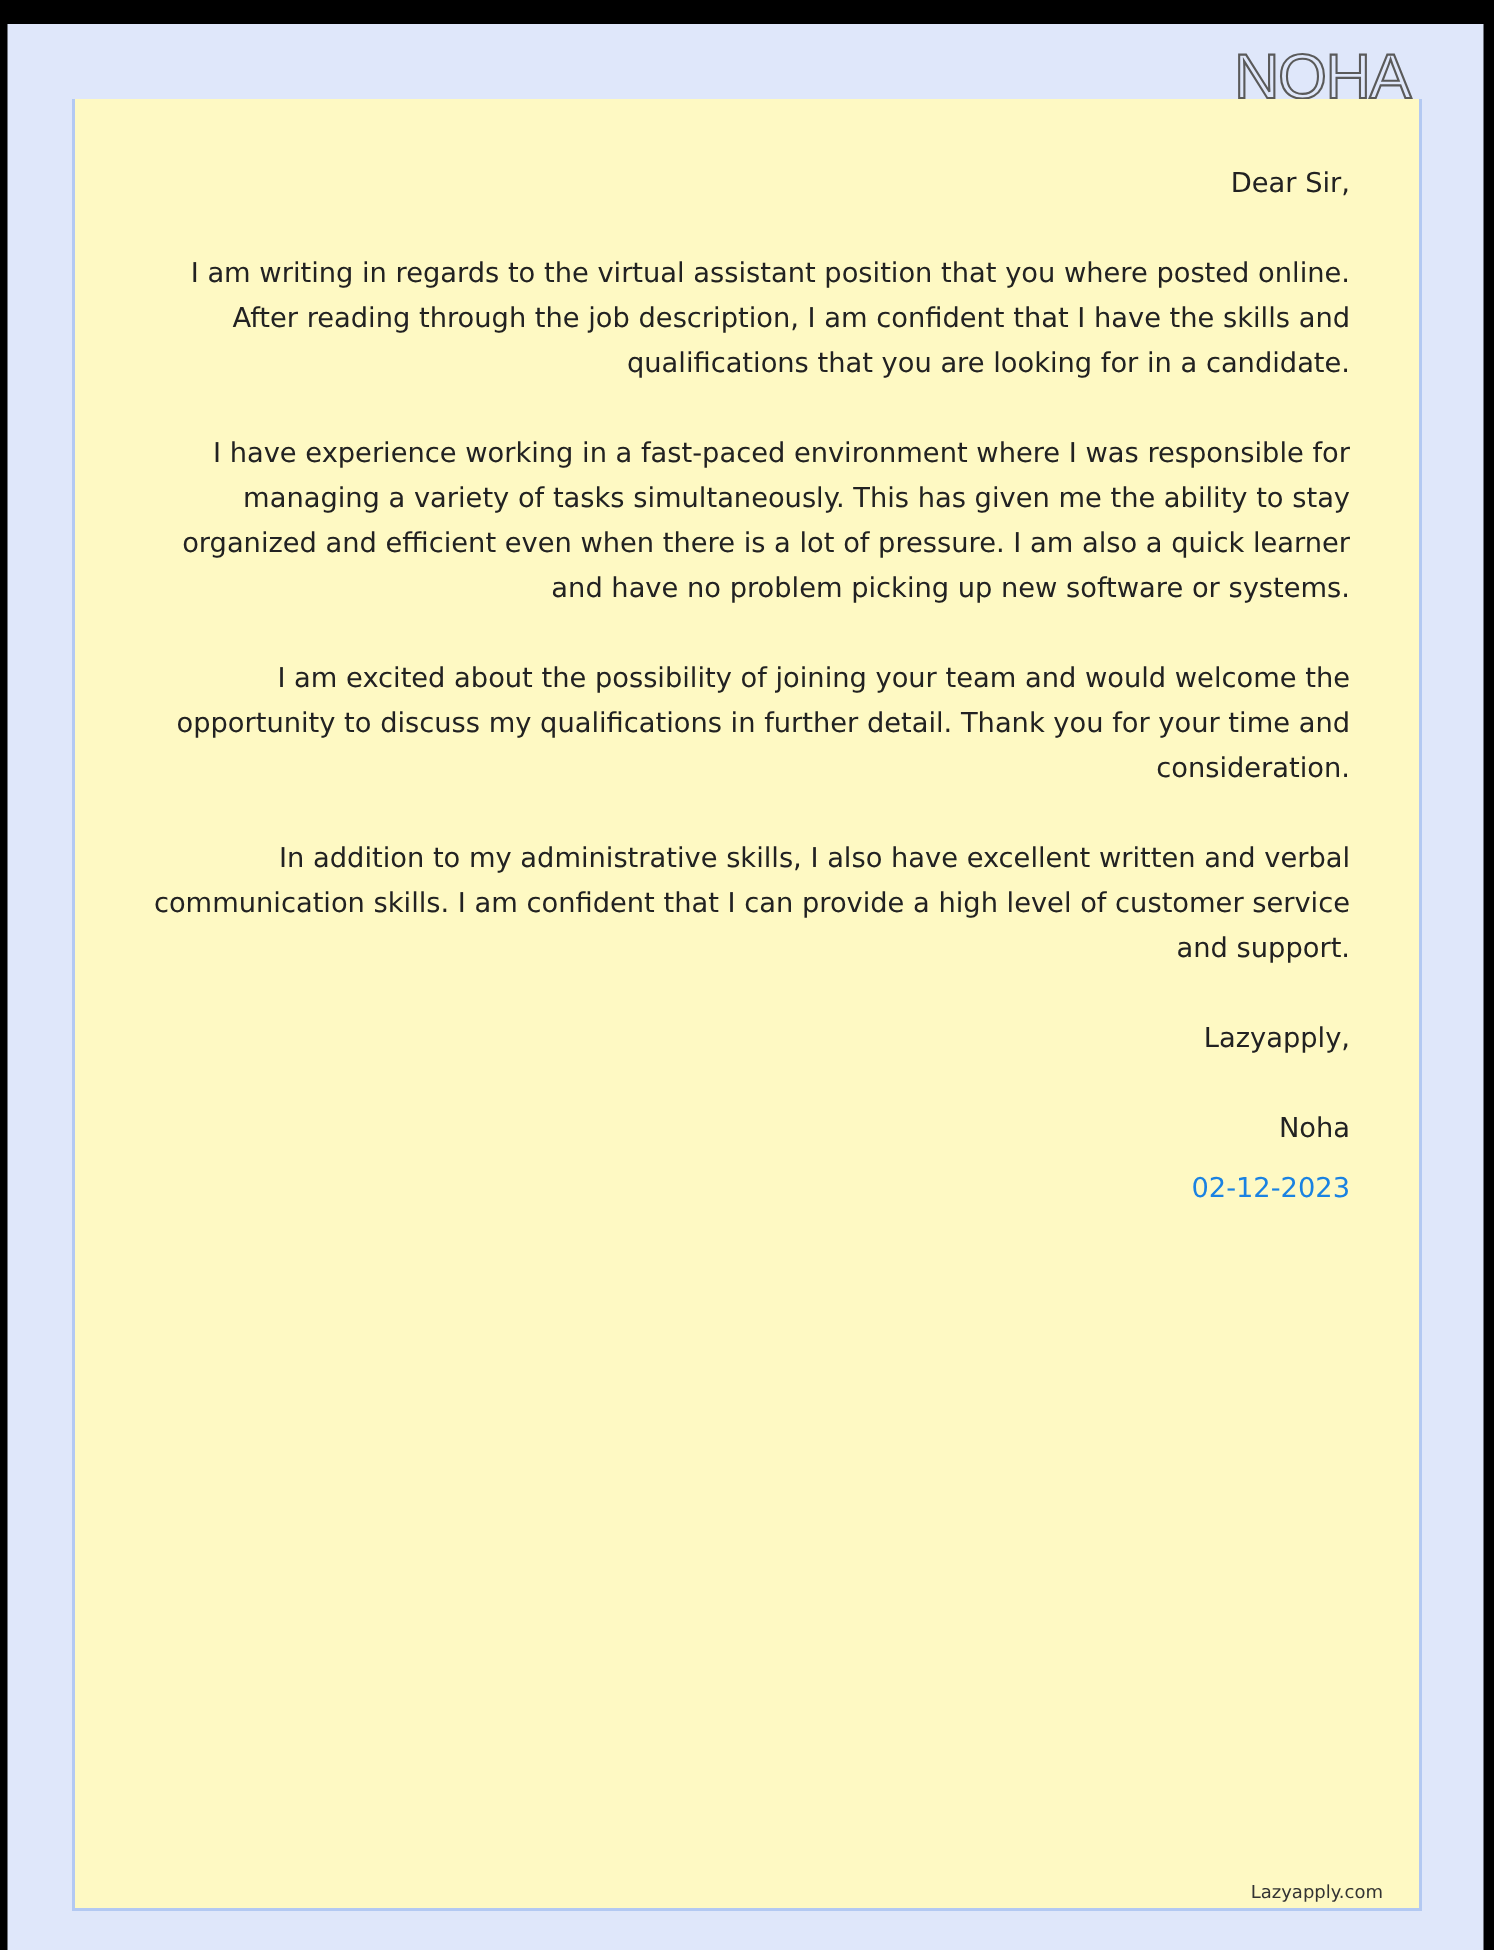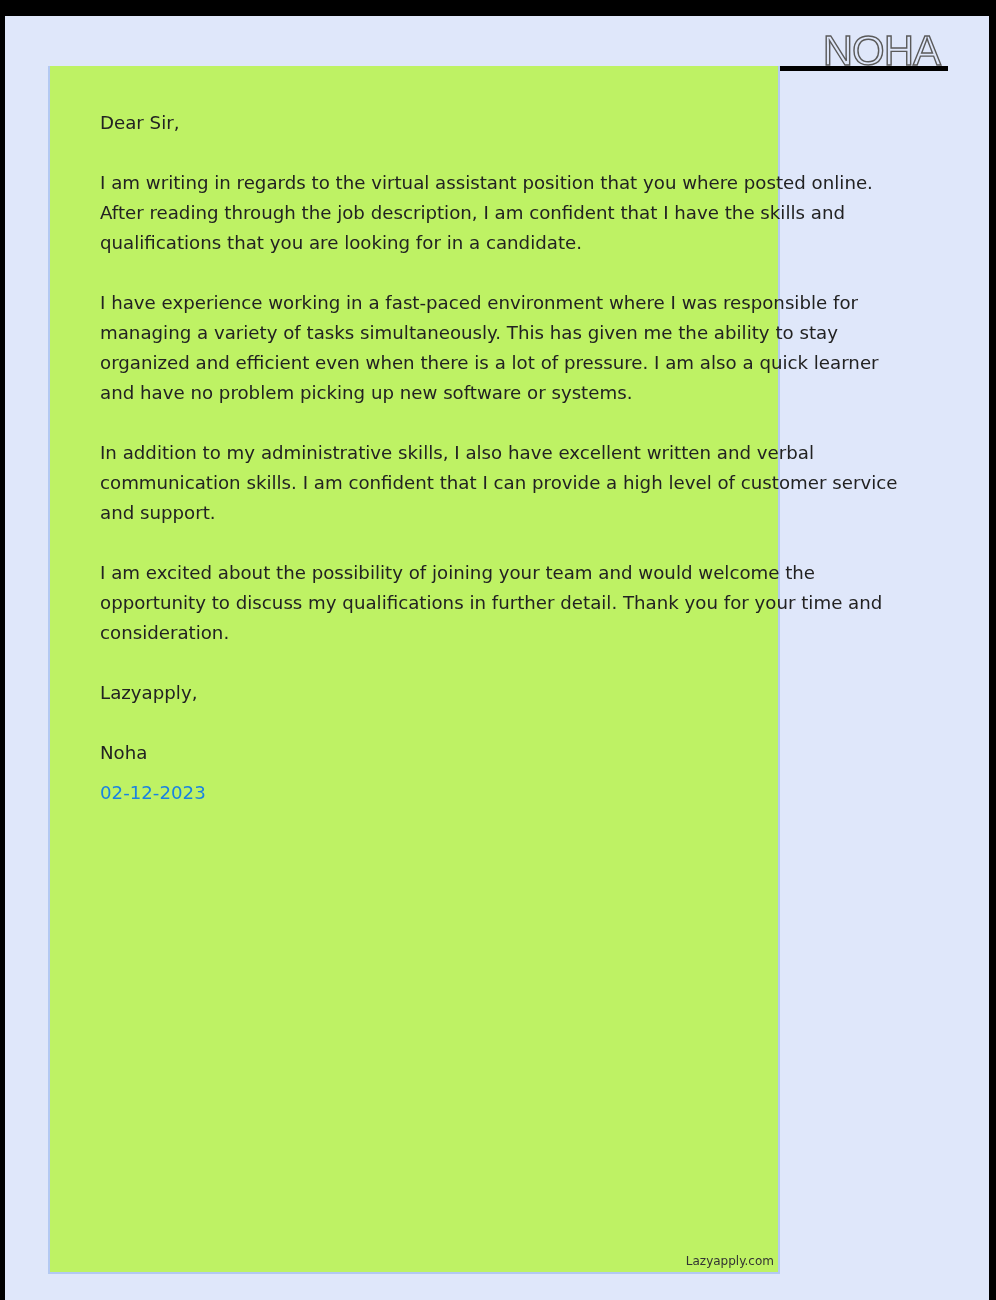--- a/index.html
+++ b/index.html
@@ -22,25 +22,26 @@
       font-family: "Liberation Sans", sans-serif;
       font-size: 42px;
       line-height: 42px;
       letter-spacing: -1px;
       color: #dfe7fa;
       -webkit-text-stroke: 1.4px #5a5a5a;
     }
     .paper {
       position: absolute;
       left: 43px; top: 50px;
-      width: 732px; height: 1208px;
-      background: #bef264;
+      width: 900px; height: 1208px;
+      background: #fef9c3;
       border-left: 2px solid #b3c9f2;
       border-right: 2px solid #b3c9f2;
       border-bottom: 2px solid #b3c9f2;
+      text-align: right;
     }
     .top-bar {
       position: absolute;
       left: 43px; top: 50px;
       width: 900px; height: 5px;
       background: #000;
     }
     .letter {
       position: absolute;
       left: 50px;
@@ -49,39 +50,39 @@
       font-family: "DejaVu Sans", sans-serif;
       font-size: 18.2px;
       line-height: 30px;
       color: #222;
     }
     .letter p { margin-bottom: 30px; }
     .letter p.signature { margin-bottom: 10px; }
     .letter .date { color: #1a82e2; }
     .footer {
       position: absolute;
-      right: 4px;
+      right: 24px;
       bottom: 4px;
       font-family: "DejaVu Sans", sans-serif;
       font-size: 12px;
       color: #333;
     }
   </style>
 </head>
 <body>
 
 <div class="frame">
   <div class="name-header">NOHA</div>
   <div class="top-bar"></div>
   <div class="paper">
     <div class="letter">
       <p>Dear Sir,</p>
       <p>I am writing in regards to the virtual assistant position that you where posted online. After reading through the job description, I am confident that I have the skills and qualifications that you are looking for in a candidate.</p>
       <p>I have experience working in a fast-paced environment where I was responsible for managing a variety of tasks simultaneously. This has given me the ability to stay organized and efficient even when there is a lot of pressure. I am also a quick learner and have no problem picking up new software or systems.</p>
+      <p>I am excited about the possibility of joining your team and would welcome the opportunity to discuss my qualifications in further detail. Thank you for your time and consideration.</p>
       <p>In addition to my administrative skills, I also have excellent written and verbal communication skills. I am confident that I can provide a high level of customer service and support.</p>
-      <p>I am excited about the possibility of joining your team and would welcome the opportunity to discuss my qualifications in further detail. Thank you for your time and consideration.</p>
       <p>Lazyapply,</p>
       <p class="signature">Noha</p>
       <p class="date">02-12-2023</p>
     </div>
     <div class="footer">Lazyapply.com</div>
   </div>
 </div>
 
 </body></html>

